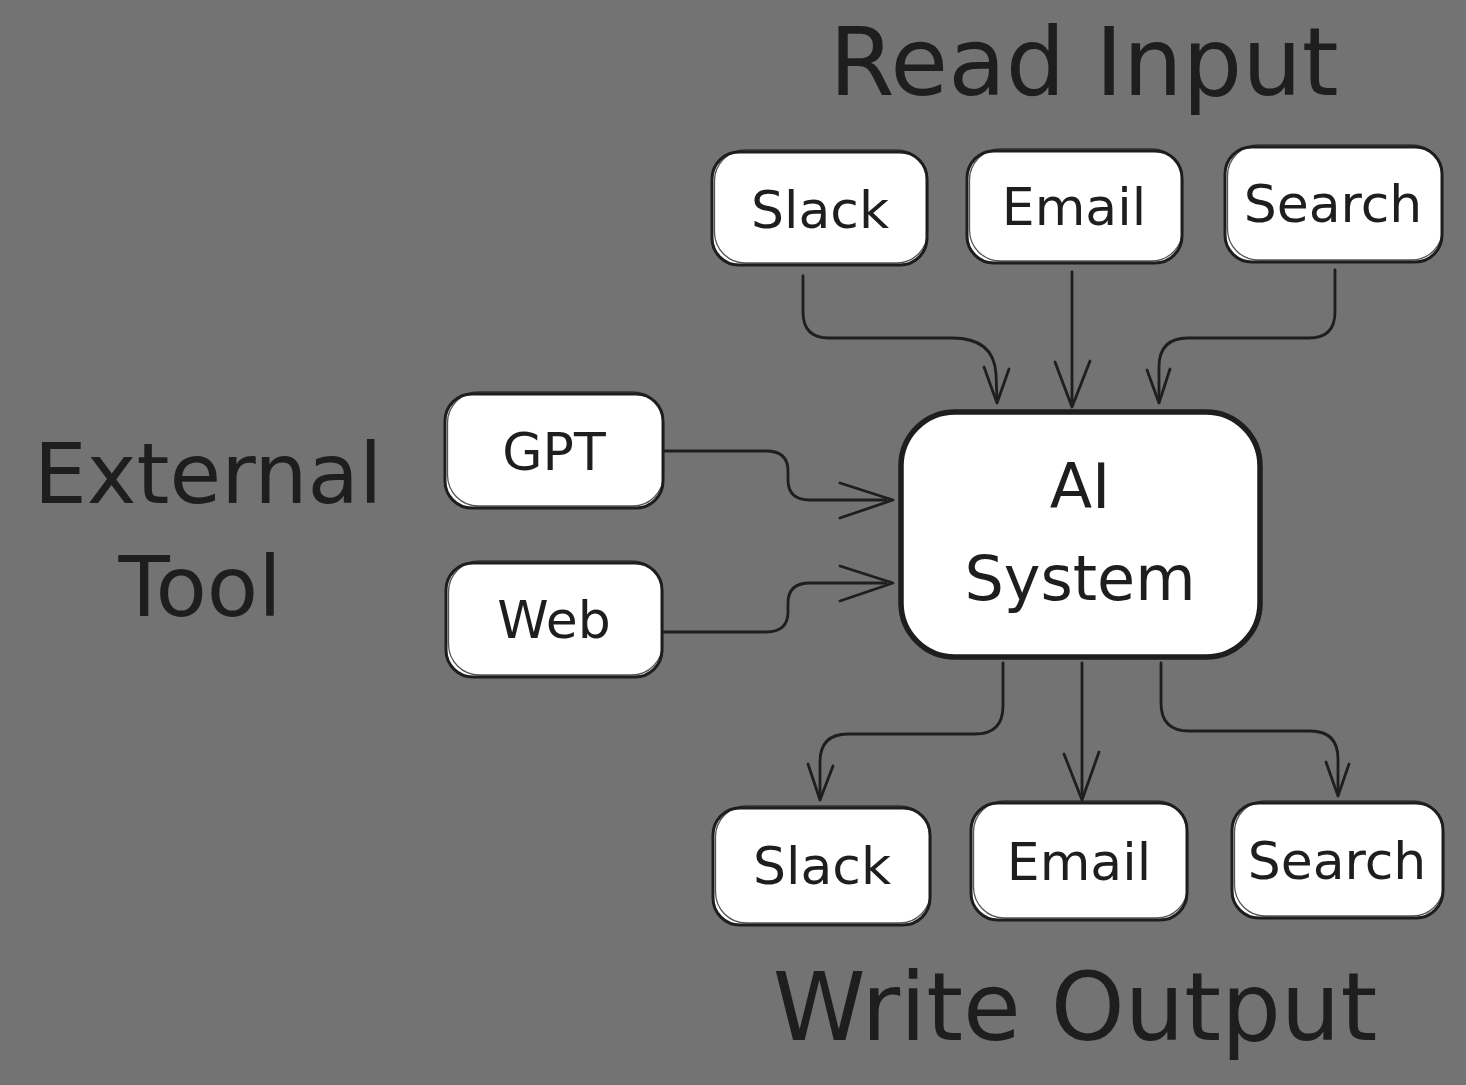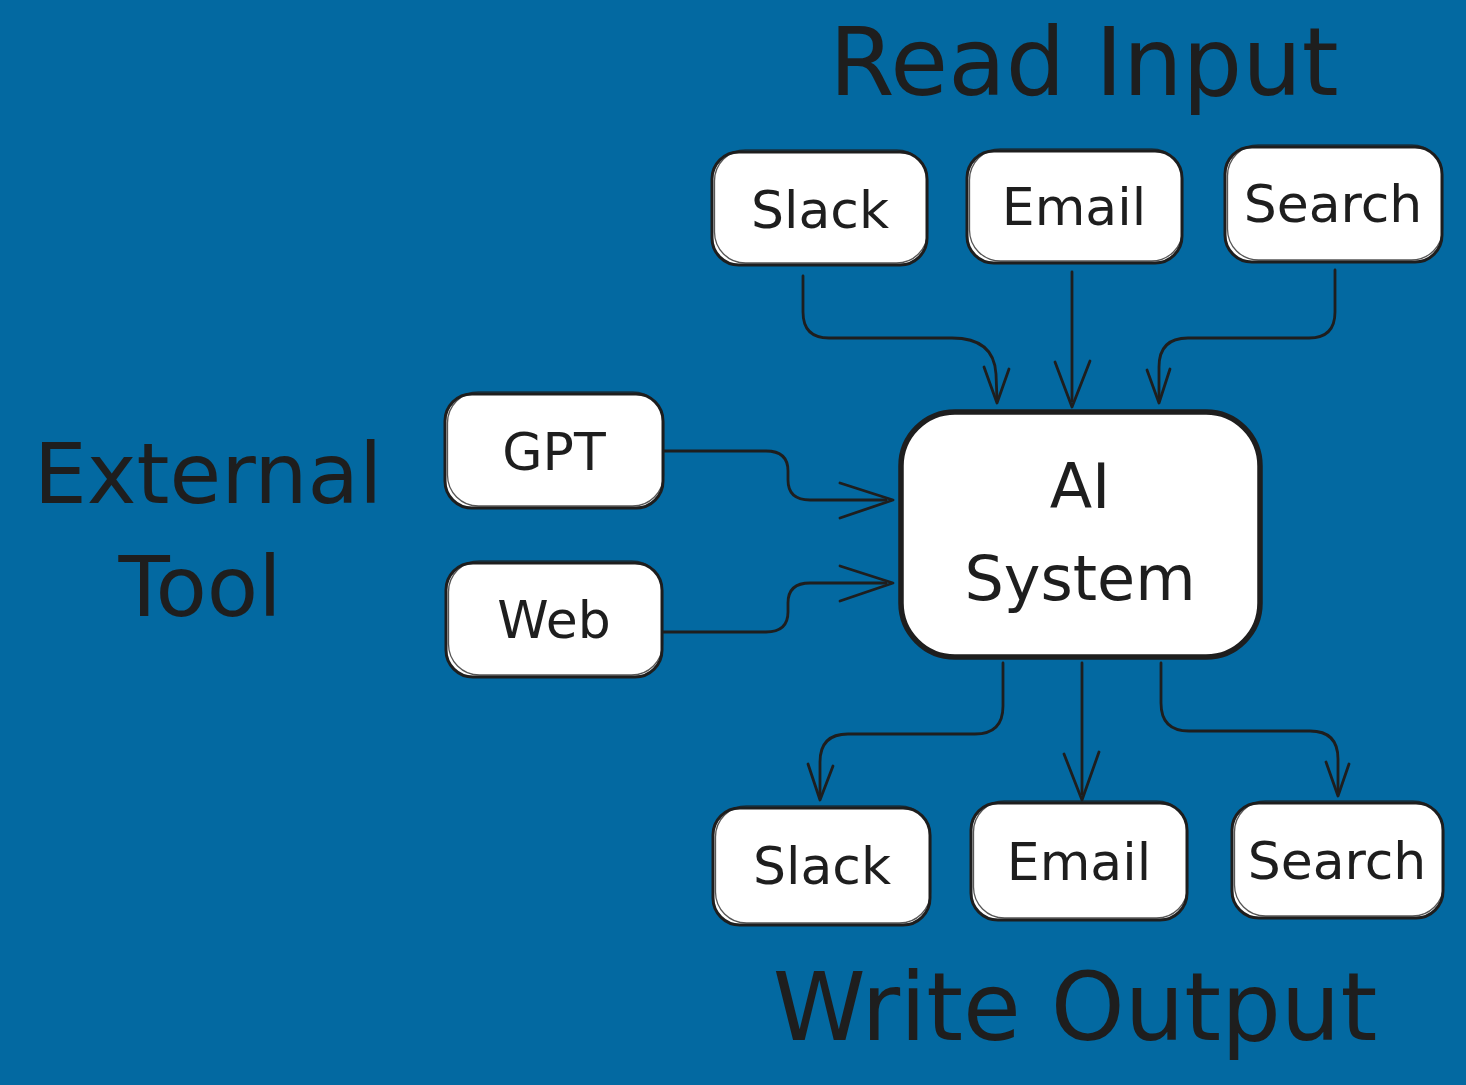--- a/index.html
+++ b/index.html
@@ -4,21 +4,21 @@
 <style>
   html, body {
     margin: 0;
     padding: 0;
     background: #ffffff;
   }
   .canvas {
     position: relative;
     width: 1466px;
     height: 1085px;
-    background: #0369a1;
+    background: #737373;
     overflow: hidden;
     font-family: "DejaVu Sans", sans-serif;
   }
   svg { display: block; }
   .box {
     fill: #ffffff;
     stroke: #1e1e1e;
     stroke-width: 3;
   }
   .box-echo {

